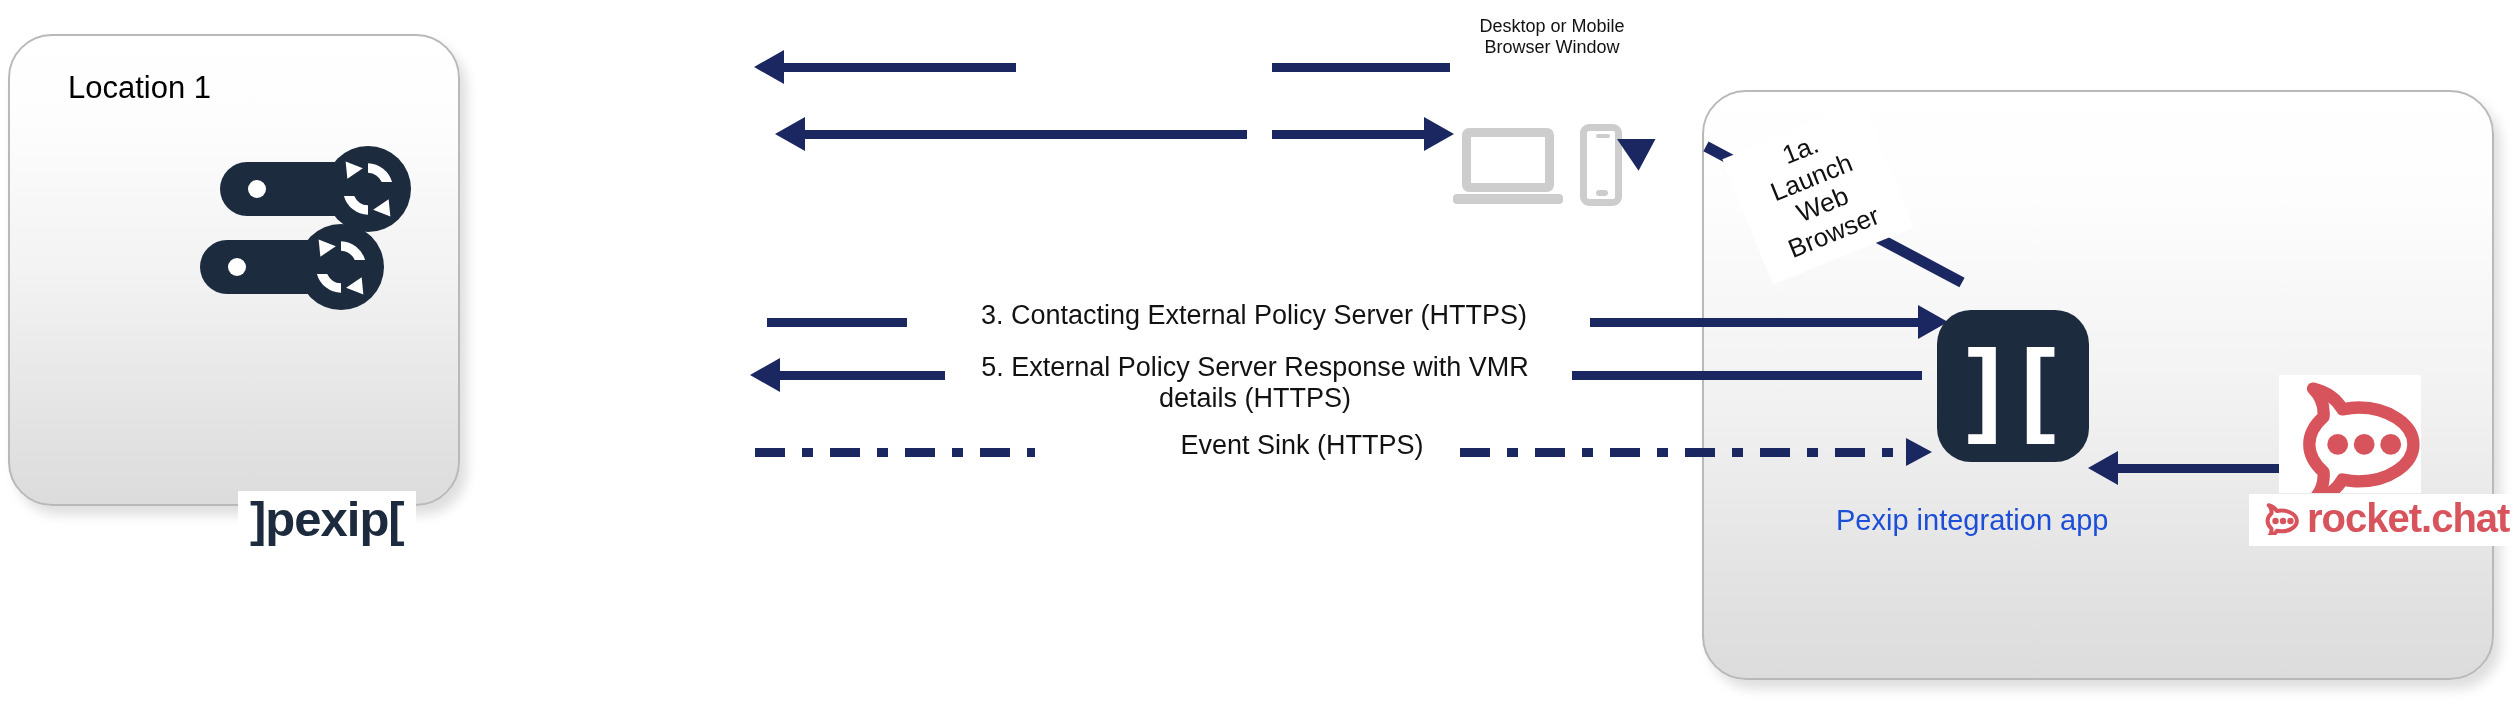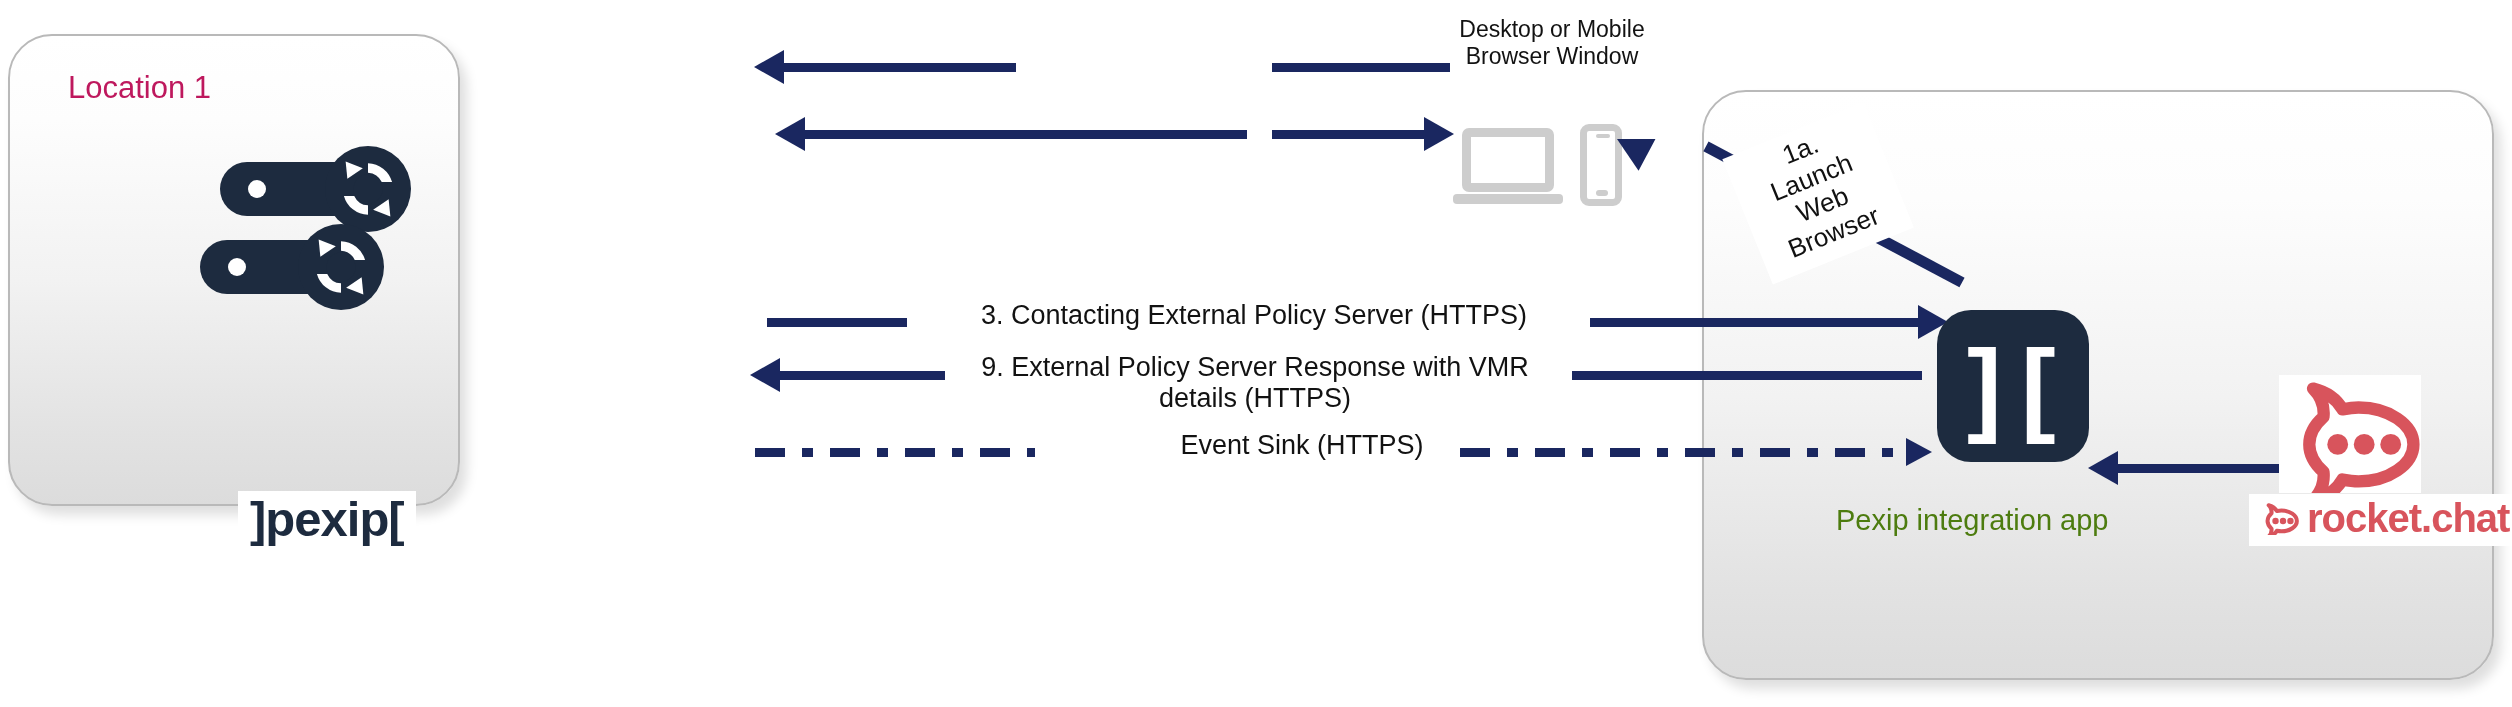--- a/index.html
+++ b/index.html
@@ -27,21 +27,21 @@
     background: linear-gradient(to bottom, #ffffff 0%, #fdfdfd 18%, #f2f2f2 52%, #e2e2e2 85%, #dcdcdc 100%);
     box-shadow: 7px 9px 12px rgba(0,0,0,0.13);
     box-sizing: border-box;
   }
   #zone-left  { left: 8px;    top: 34px;  width: 452px;  height: 472px; }
   #zone-right { left: 1702px; top: 90px;  width: 792px;  height: 590px; }
 
   .zone-title {
     position: absolute;
     font-size: 31px;
-    color: #be185d;
+    color: #000000;
     white-space: nowrap;
     text-align: center;
   }
 
   
   .cn-icon { position: absolute; left: 200px; top: 140px; width: 180px; height: 160px; }
   .cn-bar {
     position: absolute;
     background: #1d2b3f;
     border-radius: 30px;
@@ -197,21 +197,21 @@
     position: absolute; left: 9px; bottom: 3px;
     width: 12px; height: 6px;
     background: #cdcdcd;
     border-radius: 3px;
   }
   #devices-label {
     position: absolute;
     left: 1412px; top: 16px;
     width: 280px;
     text-align: center;
-    font-size: 23px;
+    font-size: 18px;
     color: #121212;
     line-height: 1.18;
     white-space: pre-line;
   }
 
   
   #pexip-app {
     position: absolute;
     left: 1937px; top: 310px;
     width: 152px; height: 152px;
@@ -227,21 +227,21 @@
     line-height: 1;
     top: 24px;
   }
   #pexip-app .brk-white.r { left: 30px; }
   #pexip-app .brk-white.l { left: 84px; }
 
   #pexip-app-label {
     position: absolute;
     left: 1836px; top: 504px;
     font-size: 29px;
-    color: #4d7c0f;
+    color: #1d4ed8;
     white-space: nowrap;
   }
 
   
   #rc-mark {
     position: absolute;
     left: 2279px; top: 375px;
     width: 142px; height: 118px;
     background: #ffffff;
   }
@@ -332,21 +332,21 @@
 Browser</div>
 
   <div class="conn" style="left:767px; top:318px; width:140px;"></div>
   <div class="conn" style="left:1590px; top:318px; width:330px;"></div>
   <div class="arrow-head right" style="left:1918px; top:305px;"></div>
   <div class="conn-label" style="left:916px; top:300px; width:676px;">3. Contacting External Policy Server (HTTPS)</div>
 
   <div class="conn" style="left:780px; top:371px; width:165px;"></div>
   <div class="arrow-head left" style="left:750px; top:358px;"></div>
   <div class="conn" style="left:1572px; top:371px; width:350px;"></div>
-  <div class="conn-label" style="left:930px; top:352px; width:650px;">9. External Policy Server Response with VMR
+  <div class="conn-label" style="left:930px; top:352px; width:650px;">5. External Policy Server Response with VMR
 details (HTTPS)</div>
 
   <div class="conn" style="left:755px; top:448px; width:280px; background:none;">
     <div class="dashdot-inner"></div>
   </div>
   <div class="conn" style="left:1460px; top:448px; width:450px; background:none;">
     <div class="dashdot-inner"></div>
   </div>
   <div class="arrow-head small-right" style="left:1906px; top:438px;"></div>
   <div class="conn-label" style="left:1104px; top:430px; width:396px;">Event Sink (HTTPS)</div>

